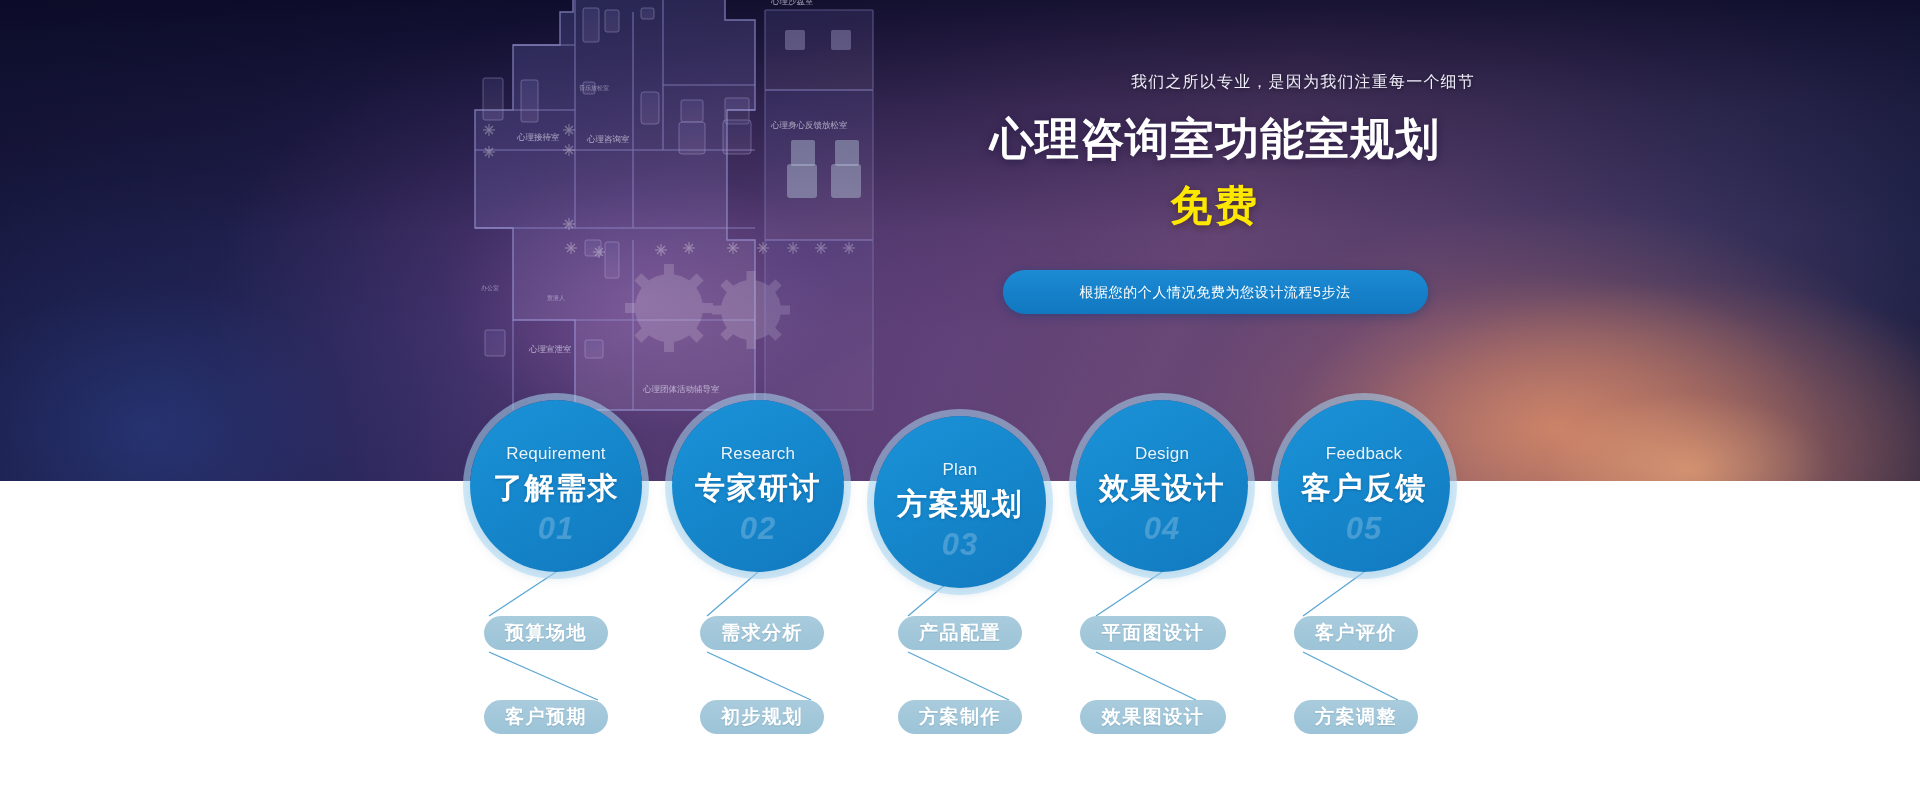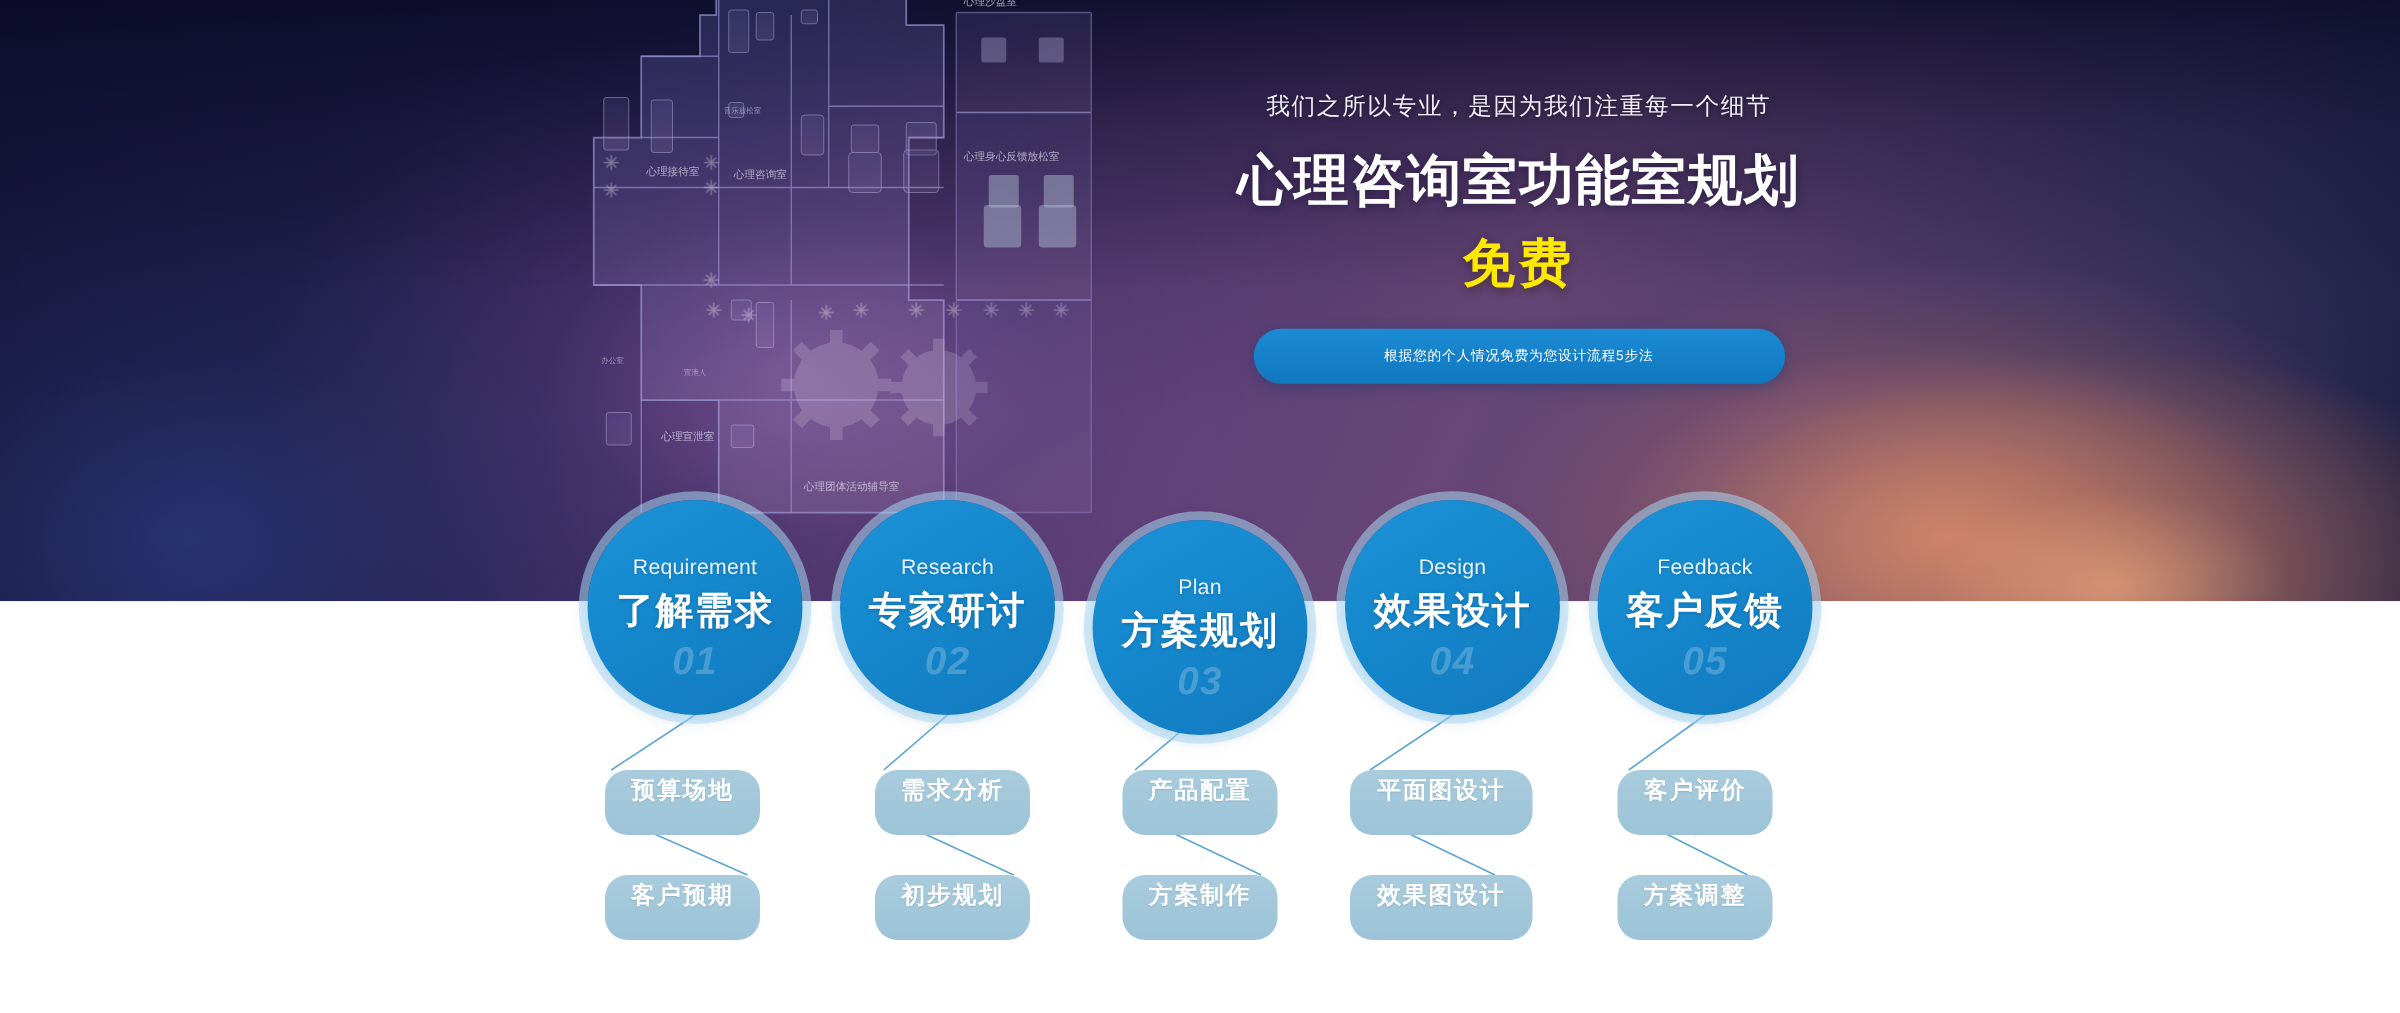--- a/index.html
+++ b/index.html
@@ -77,40 +77,41 @@
   }
   .fp-label-sm { font-size:6px; fill:#dcdaf0; opacity:0.7; }
 
   
   #hero-text {
     position:absolute; left:955px; top:0; width:520px; height:481px;
     text-align:center;
   }
   #subtitle {
     margin-top:72px;
-    font-size:19px; color:#f0eefb; letter-spacing:1.2px;
+    font-size:16px; color:#f0eefb; letter-spacing:1.2px;
     text-shadow:0 1px 4px rgba(0,0,0,0.45);
     font-weight:400;
+    text-align:right;
   }
   #main-title {
     margin-top:17px;
     font-size:44px; font-weight:bold; color:#ffffff; letter-spacing:1px;
     text-shadow:0 2px 8px rgba(20,10,50,0.55);
   }
   #free-word {
     margin-top:9px;
     font-size:42px; font-weight:bold; color:#ffe800; letter-spacing:3px;
     text-shadow:0 2px 7px rgba(40,20,0,0.45);
   }
   #cta-btn {
-    margin:24px auto 0;
+    margin:36px auto 0;
     width:425px; height:44px; line-height:44px;
     border-radius:24px;
     background:linear-gradient(to bottom,#1c8bd4 0%,#1580c9 55%,#1178c0 100%);
-    color:#ffffff; font-size:11px; letter-spacing:0.6px;
+    color:#ffffff; font-size:14px; letter-spacing:0.6px;
     box-shadow:0 2px 10px rgba(10,60,120,0.42);
     cursor:pointer;
   }
 
   
   #white-area {
     position:absolute; left:0; top:481px; width:1920px; height:329px;
     background:#ffffff;
   }
 
@@ -134,21 +135,21 @@
     margin-top:4px; font-size:30px; color:#ffffff; font-weight:bold;
     letter-spacing:1.5px; text-shadow:0 1px 3px rgba(0,50,90,0.3);
   }
   .step-num {
     margin-top:2px; font-size:31px; font-weight:bold; font-style:italic;
     color:rgba(255,255,255,0.22); letter-spacing:1px;
   }
 
   
   .pill {
-    position:absolute; height:52px; line-height:34px;
+    position:absolute; height:34px; line-height:34px;
     border-radius:18px;
     background:linear-gradient(to bottom,#a9ccdd 0%,#9cc3d7 100%);
     color:#ffffff; font-size:19px; font-weight:bold;
     letter-spacing:1.5px; text-align:center;
     text-shadow:0 1px 1px rgba(100,140,160,0.35);
     pointer-events:auto; cursor:pointer;
   }
 
   
   #connectors { position:absolute; left:0; top:0; width:1920px; height:810px;

